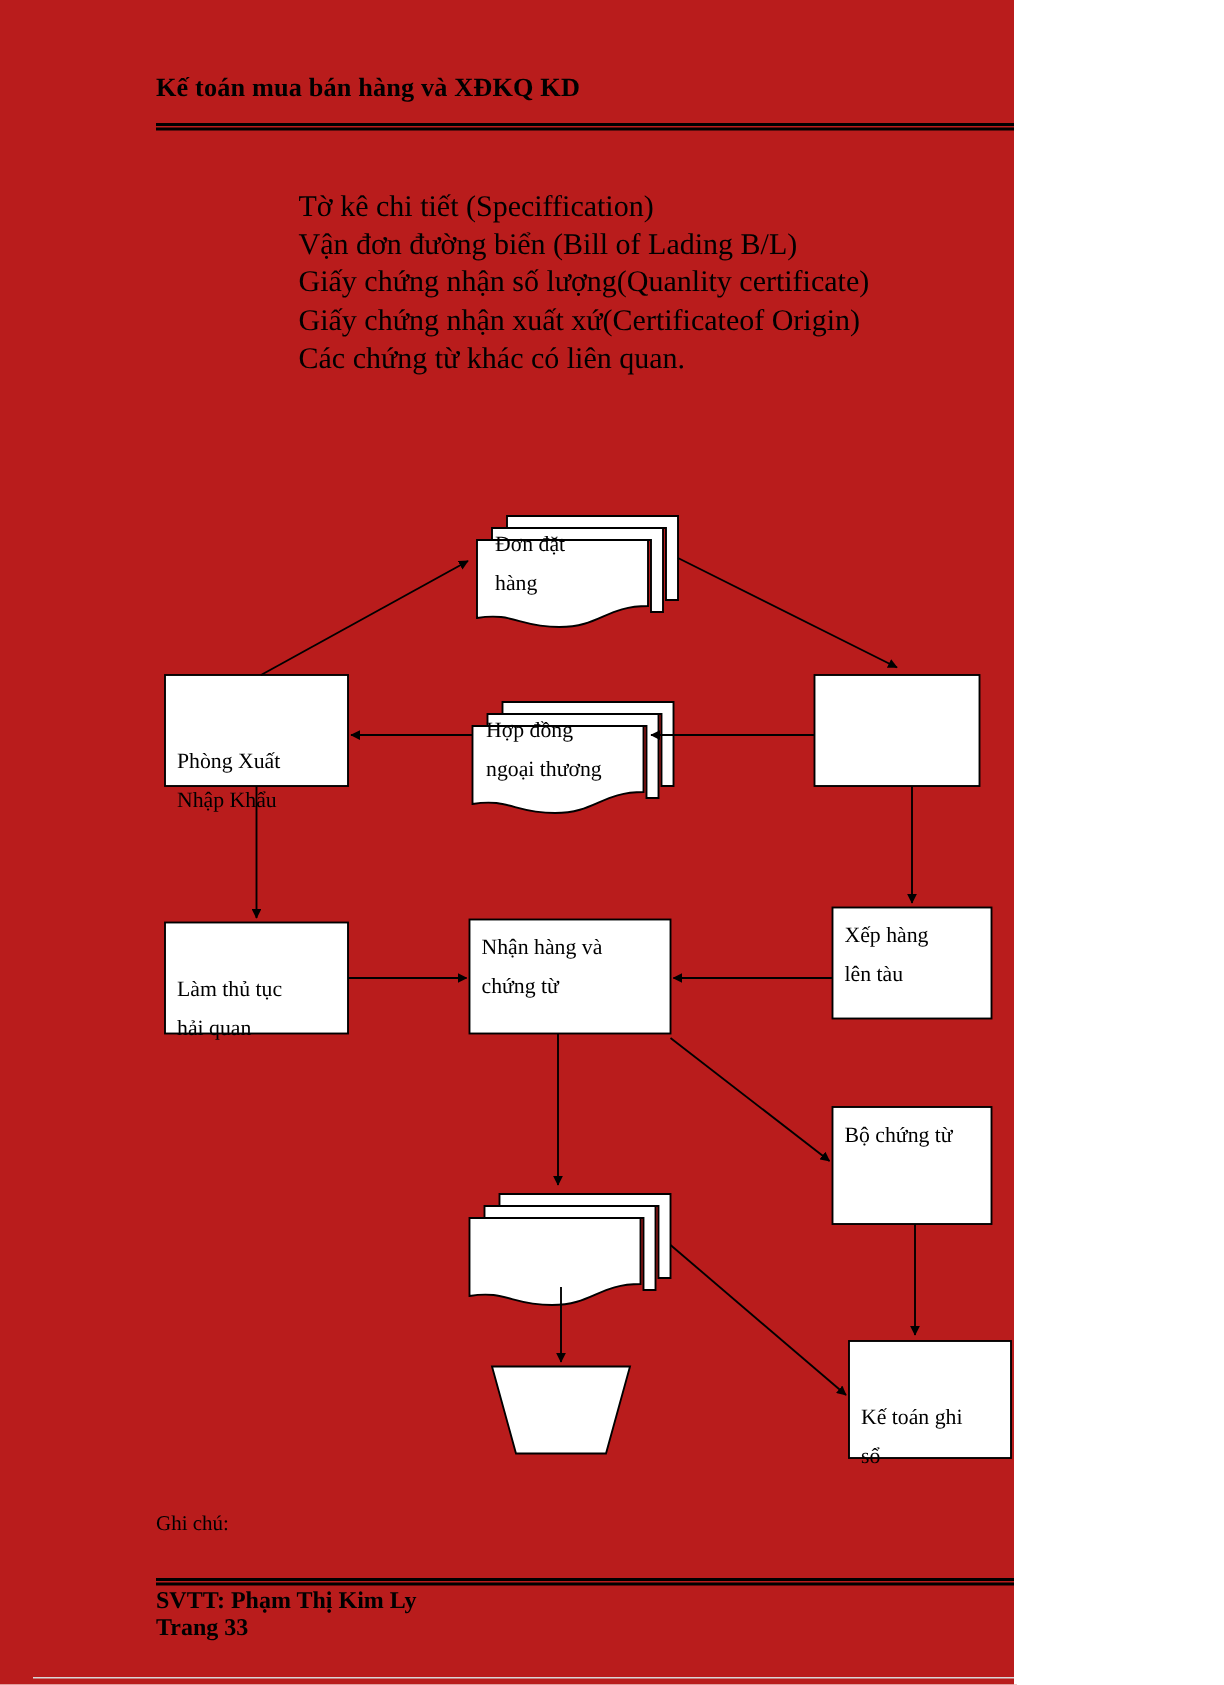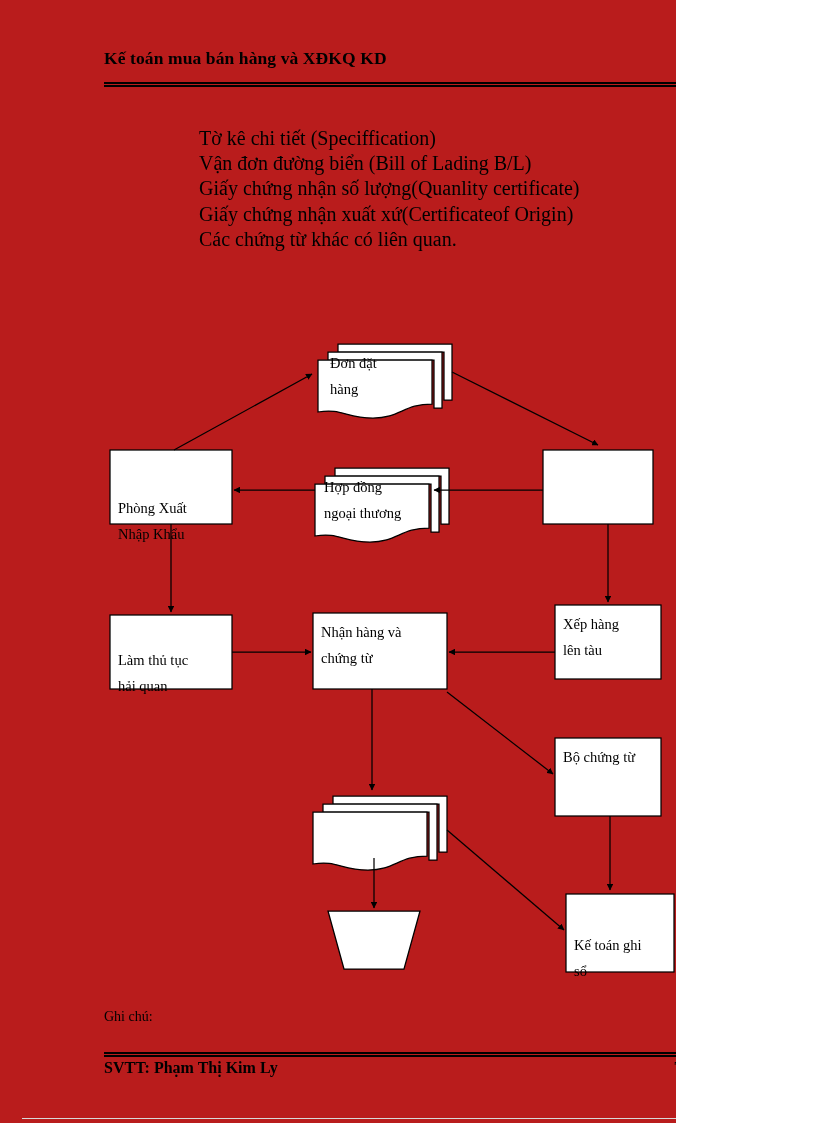--- a/index.html
+++ b/index.html
@@ -91,20 +91,21 @@
     position: absolute;
     left: 104px;
     top: 1059px;
     width: 632px;
     display: flex;
     align-items: flex-start;
     justify-content: space-between;
     font-weight: bold;
     font-size: 16px;
     white-space: nowrap;
+    flex-direction: column;
   }
   .page-bottom-line {
     position: absolute;
     left: 22px;
     top: 1118px;
     width: 772px;
     height: 1px;
     background: #d8d8d8;
   }
 

